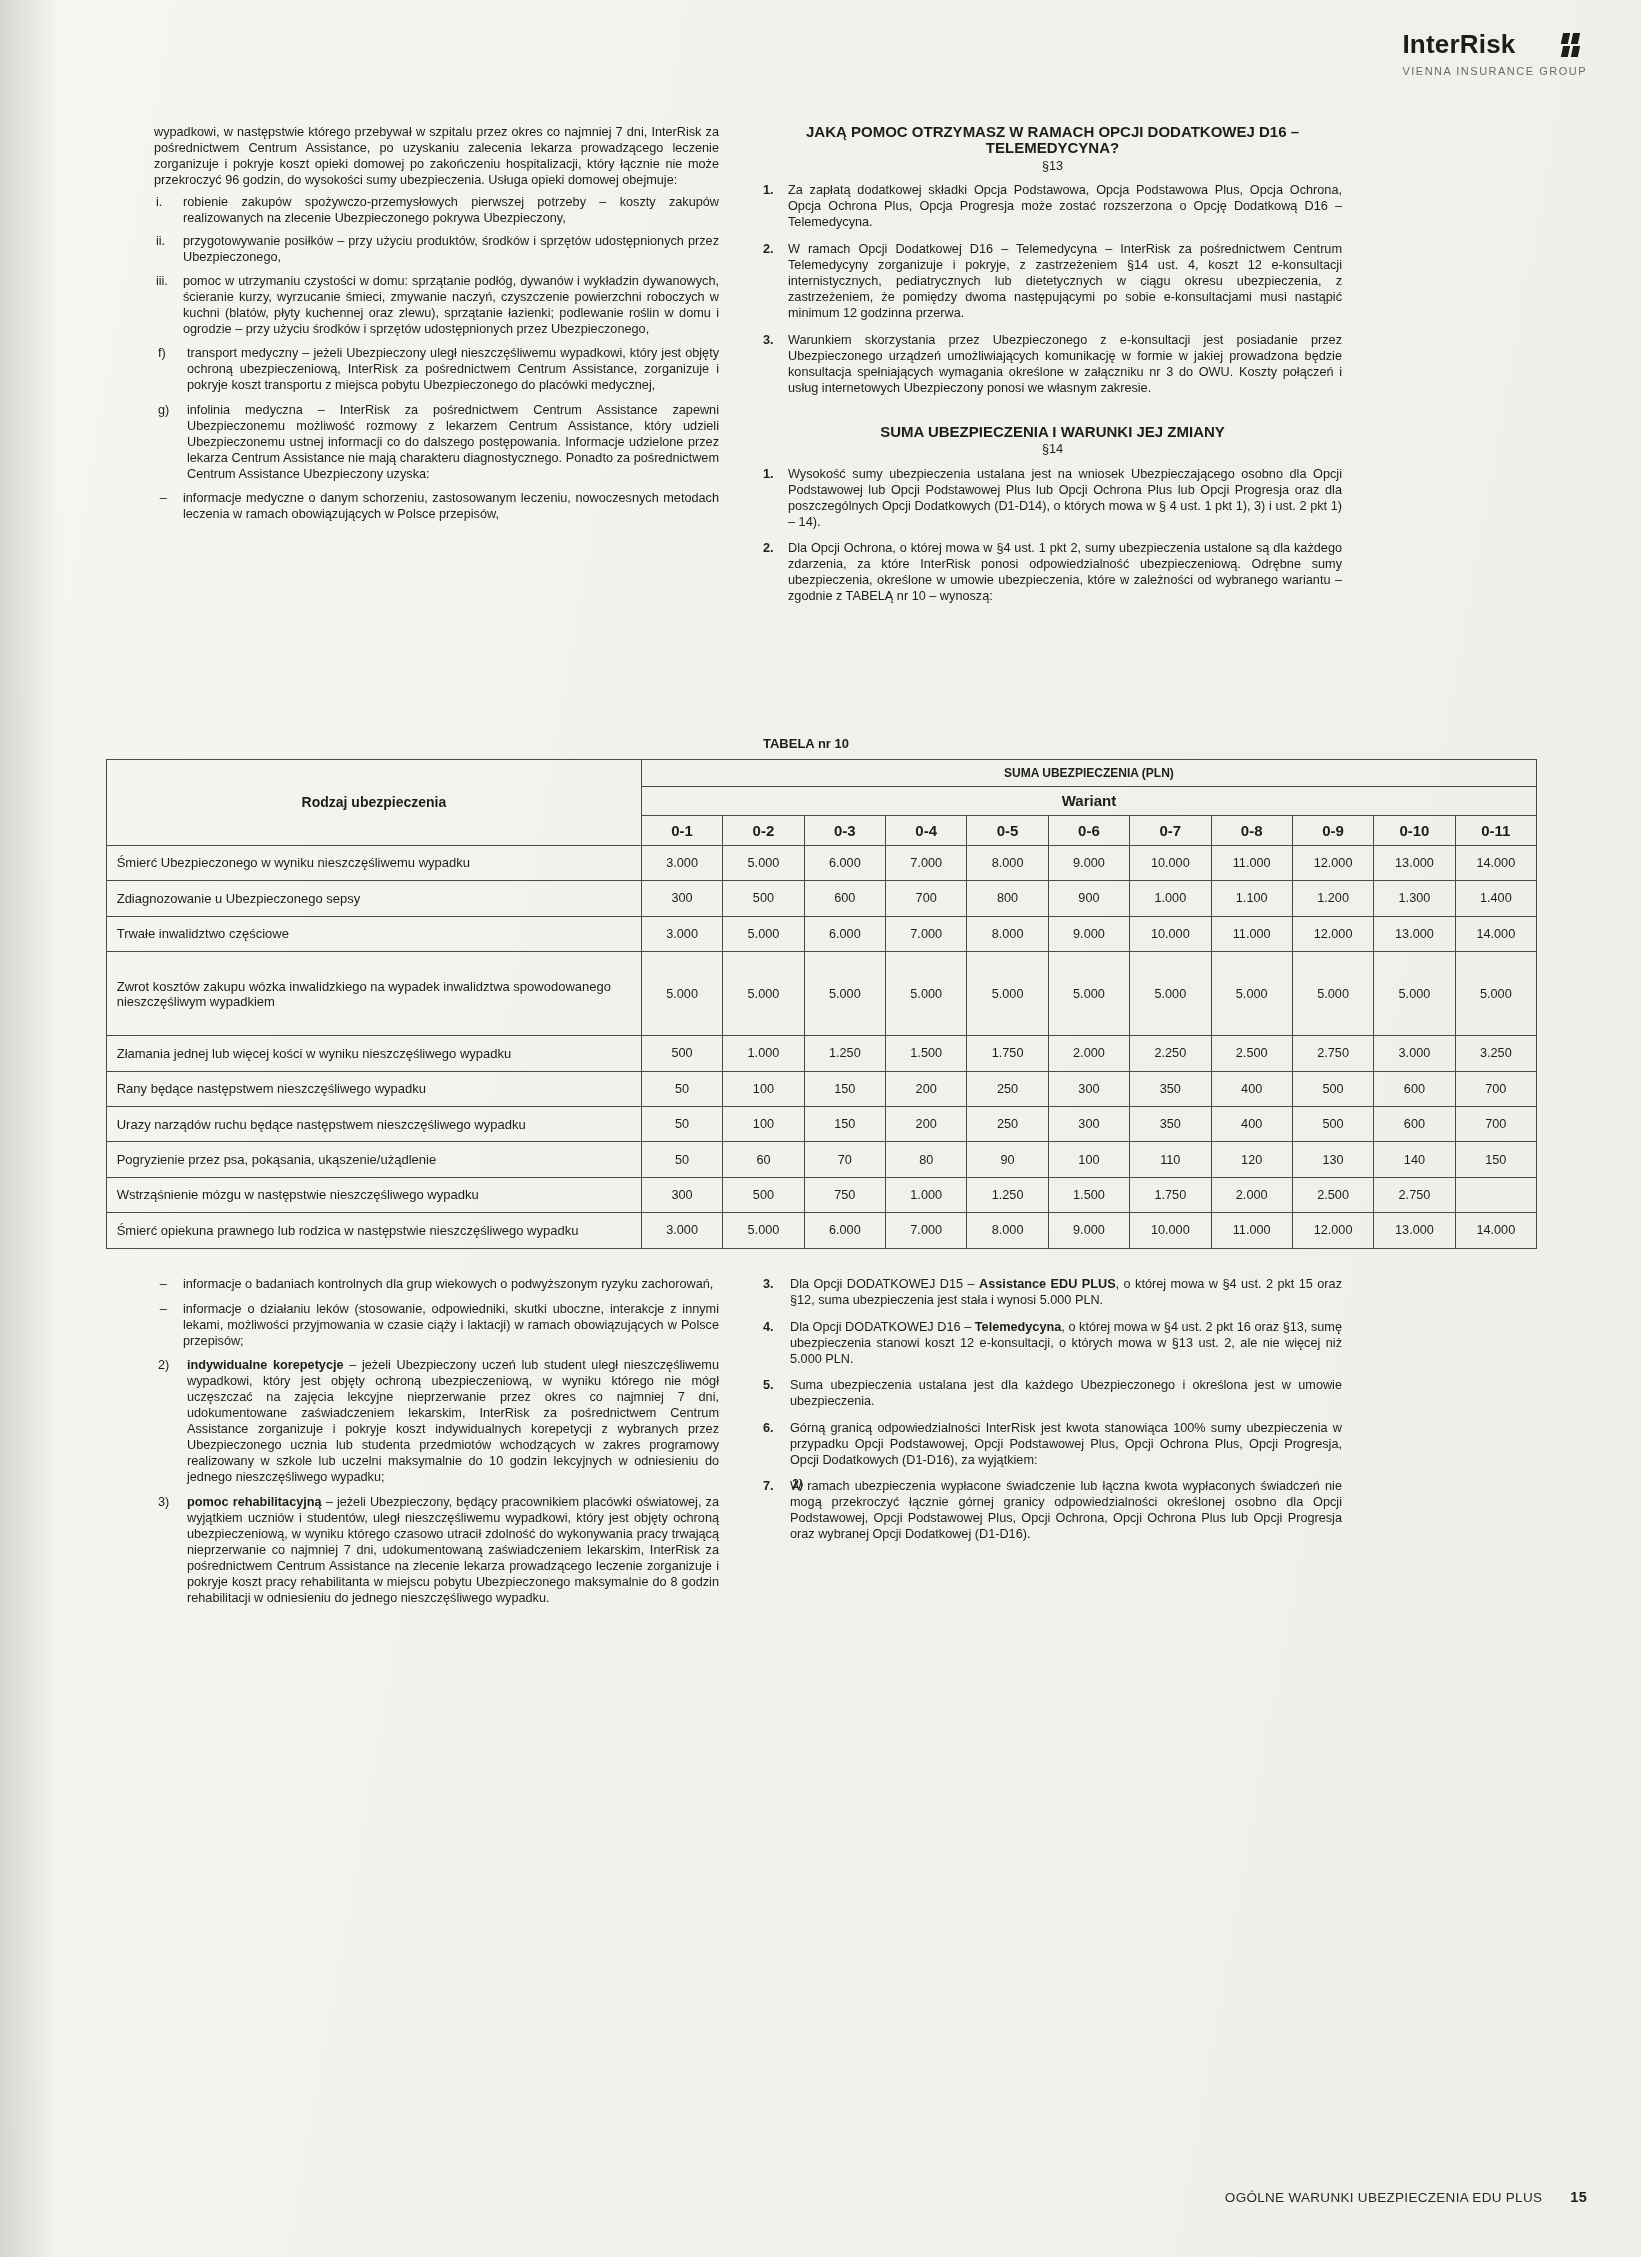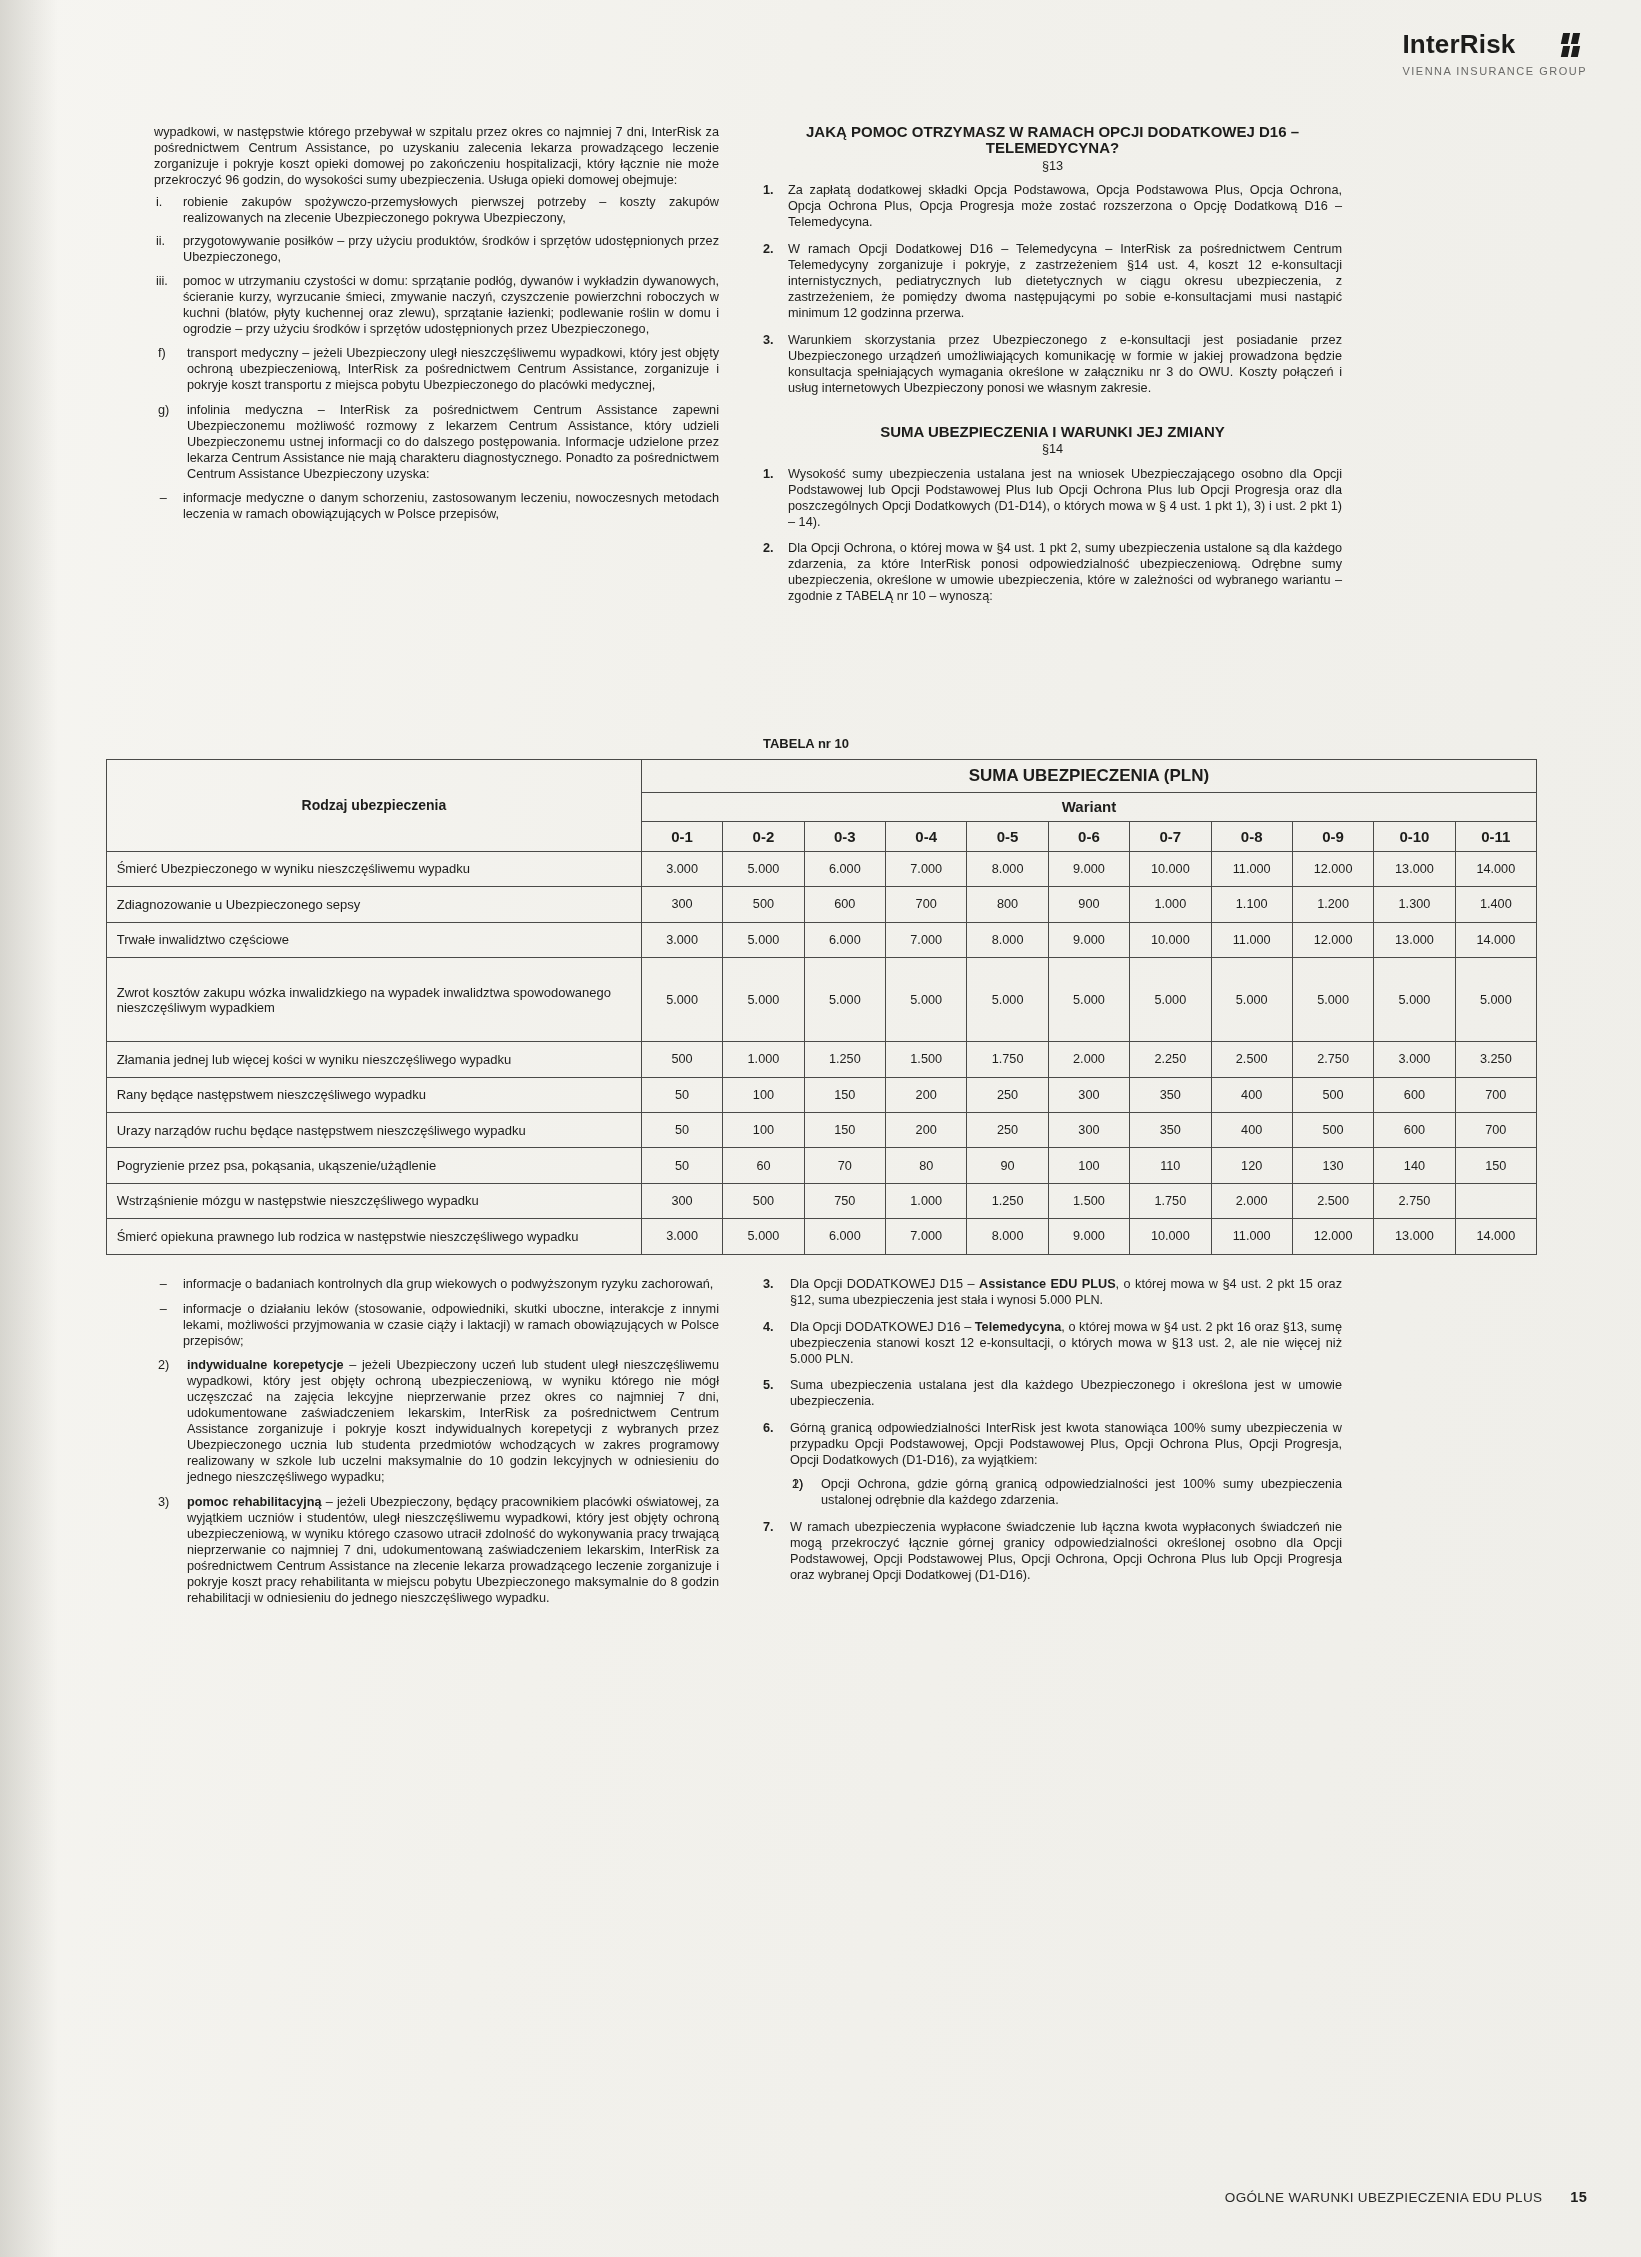--- a/index.html
+++ b/index.html
@@ -84,21 +84,21 @@
   table.t10{
     position:absolute; left:106px; top:759px; width:1431px;
     border-collapse:collapse; font-size:12.6px;
   }
   table.t10 th, table.t10 td{
     border:1px solid #4a4a48; padding:5.8px 7.7px; background:transparent;
   }
   table.t10 th{ font-weight:bold; text-align:center; font-size:15px; }
   table.t10 td.name{ text-align:left; font-size:13px; padding:9.7px 9.7px; }
   table.t10 td.val{ text-align:center; font-size:12.7px; width:65px; }
-  table.t10 th.sumhead{ font-size:17px; }
+  table.t10 th.sumhead{ font-size:12px; }
   table.t10 th.rodzaj{ font-size:14px; }
 
   
   .bl { position:absolute; left:154px; top:1276px; width:565px; }
   .br { position:absolute; left:763px; top:1276px; width:579px; }
 
   ol.num2 { list-style:none; margin:0; padding:0; }
   ol.num2 > li { position:relative; padding-left:27px; margin-bottom:10.6px; }
   ol.num2 > li > .n { position:absolute; left:0; top:0; font-weight:bold; }
 
@@ -370,21 +370,21 @@
       </li>
       <li>
         <span class="n">5.</span>
         <span>Suma ubezpieczenia ustalana jest dla każdego Ubezpieczonego i określona jest w umowie ubezpieczenia.</span>
       </li>
       <li>
         <span class="n">6.</span>
         <span>Górną granicą odpowiedzialności InterRisk jest kwota stanowiąca 100% sumy ubezpieczenia w przypadku Opcji Podstawowej, Opcji Podstawowej Plus, Opcji Ochrona Plus, Opcji Progresja, Opcji Dodatkowych (D1-D16), za wyjątkiem:</span>
         <ol class="paren">
           <li><span class="n">1)</span></li>
-          <li><span class="n">2)</span><span>Opcji Ochrona, gdzie górną granicą odpowiedzialności jest 100% sumy ubezpieczenia ustalonej odrębnie dla każdego zdarzenia.</span></li>
+          <li><span class="n">2)</span></li>
         </ol>
       </li>
       <li>
         <span class="n">7.</span>
         <span>W ramach ubezpieczenia wypłacone świadczenie lub łączna kwota wypłaconych świadczeń nie mogą przekroczyć łącznie górnej granicy odpowiedzialności określonej osobno dla Opcji Podstawowej, Opcji Podstawowej Plus, Opcji Ochrona, Opcji Ochrona Plus lub Opcji Progresja oraz wybranej Opcji Dodatkowej (D1-D16).</span>
       </li>
     </ol>
   </div>
 
   <div class="footer">

